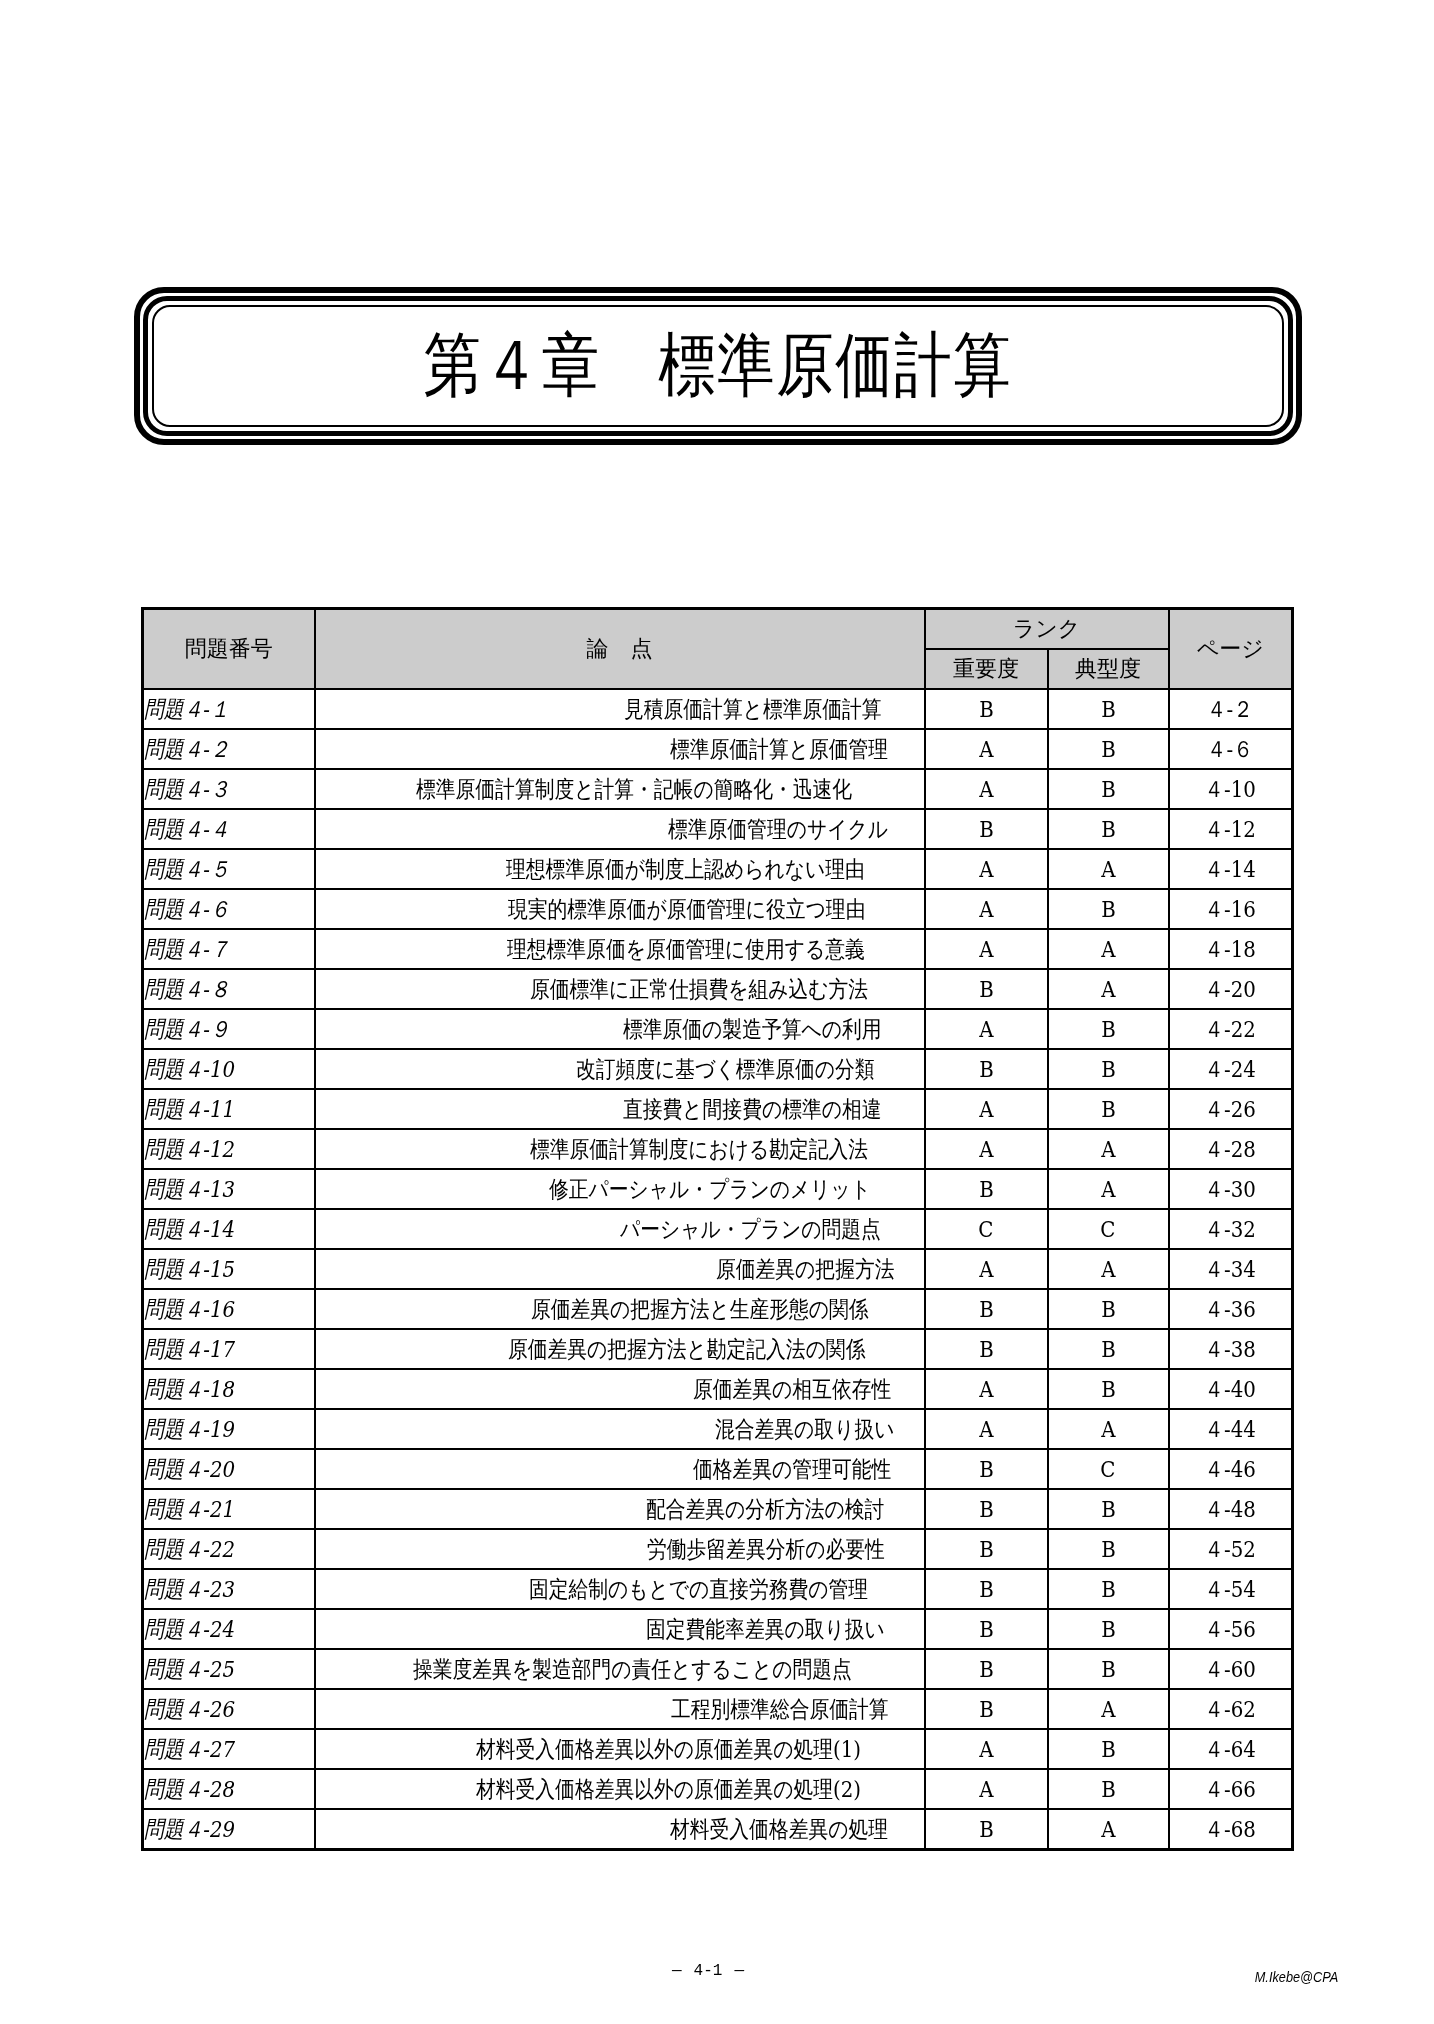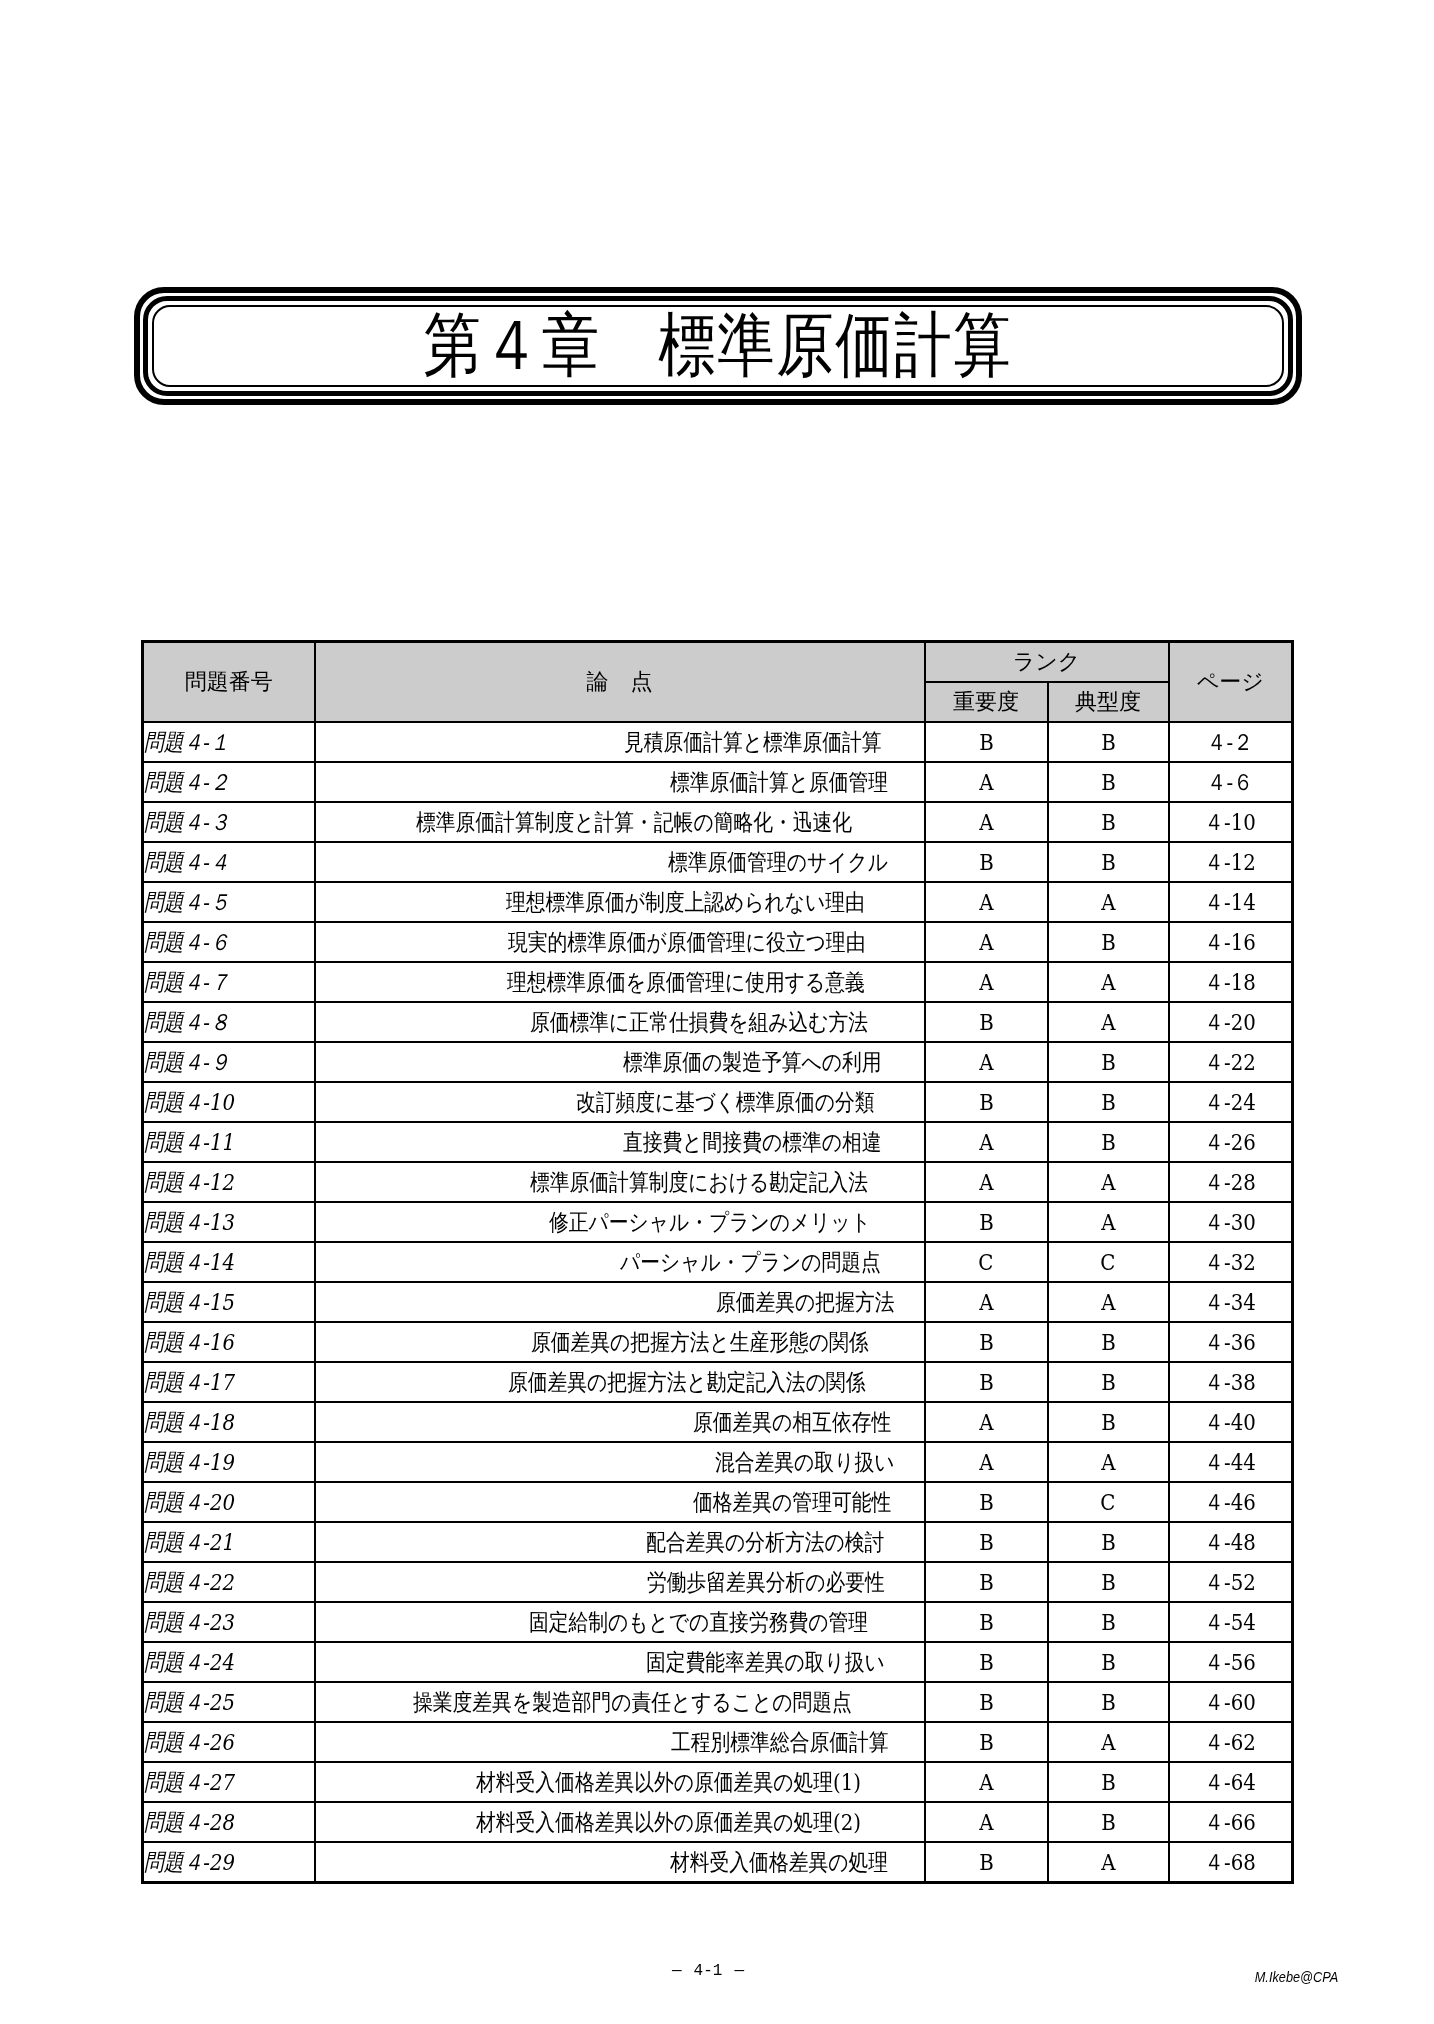--- a/index.html
+++ b/index.html
@@ -1,21 +1,21 @@
 <!DOCTYPE html>
 <html><head>
 <meta charset="utf-8">
 <style>
   html, body { margin: 0; padding: 0; background: #ffffff; }
   body {
     width: 1434px; height: 2024px; position: relative; overflow: hidden;
     font-family: "DejaVu Serif", "Liberation Serif", serif; color: #000;
   }
   .title-frame {
-    position: absolute; left: 134px; top: 287px; width: 1168px; height: 118px;
+    position: absolute; left: 134px; top: 287px; width: 1168px; height: 158px;
     box-sizing: border-box;
     border: 6px solid #000; border-radius: 30px;
   }
   .title-frame::before {
     content: ""; position: absolute; left: 3px; top: 3px; right: 3px; bottom: 3px;
     border: 5px solid #000; border-radius: 24px;
   }
   .title-frame::after {
     content: ""; position: absolute; left: 12px; top: 12px; right: 12px; bottom: 12px;
     border: 2px solid #000; border-radius: 18px;
@@ -23,21 +23,21 @@
   .title-text {
     position: absolute; left: 0; right: 0; top: 0; bottom: 0;
     display: flex; align-items: center; justify-content: center;
     font-family: "DejaVu Sans", "Liberation Sans", sans-serif;
     font-size: 70px; letter-spacing: 2px; z-index: 2;
     transform: scaleX(0.82);
   }
   .title-text .gap { display: inline-block; width: 70px; }
 
   table.toc {
-    position: absolute; left: 141px; top: 640px; width: 1150px;
+    position: absolute; left: 141px; top: 607px; width: 1150px;
     border-collapse: collapse; table-layout: fixed;
     border: 3px solid #000;
   }
   table.toc th, table.toc td {
     border: 2px solid #000; padding: 0; height: 38px;
     font-weight: normal; white-space: nowrap; overflow: hidden;
   }
   table.toc th {
     background: #cccccc;
     font-family: "DejaVu Sans", "Liberation Sans", sans-serif;

